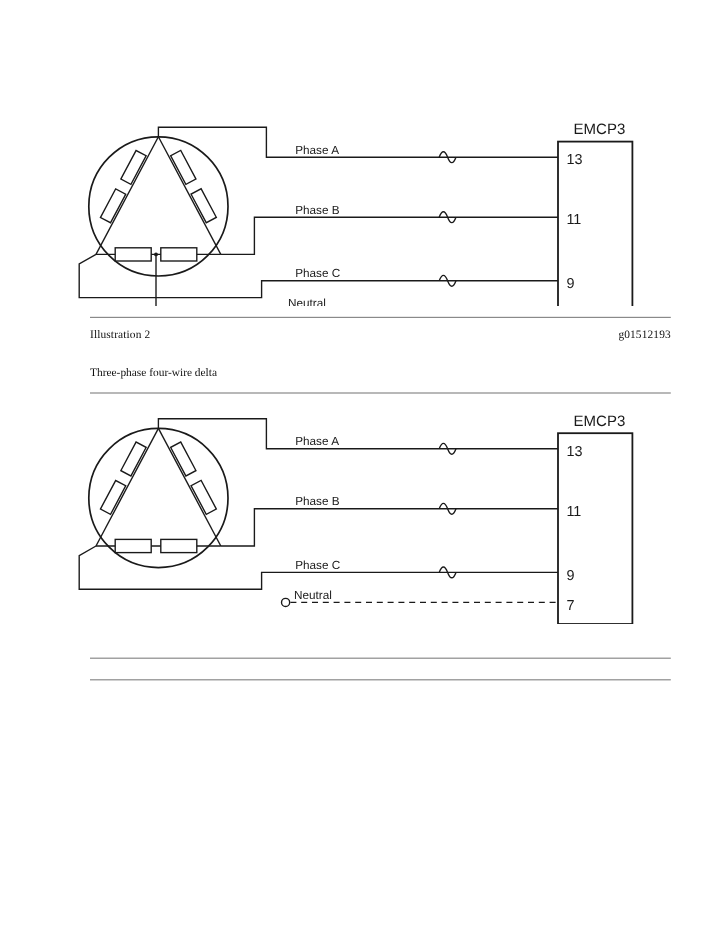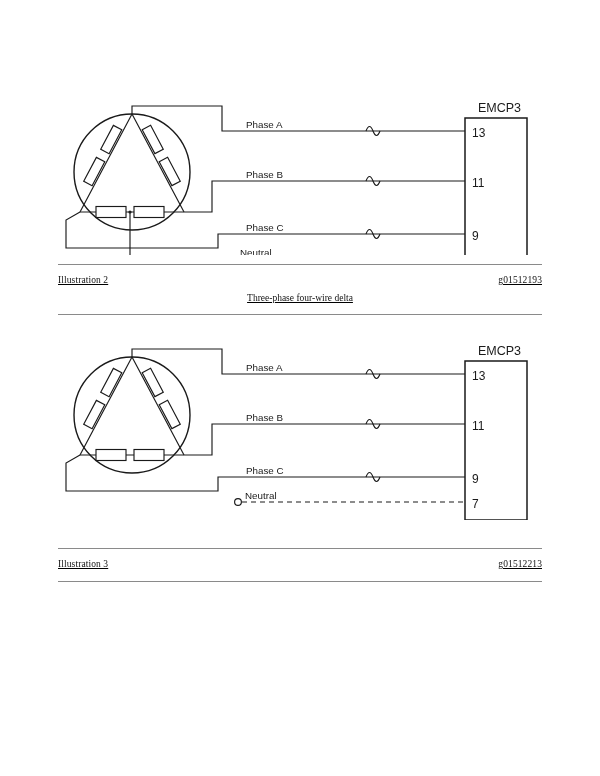--- a/index.html
+++ b/index.html
@@ -30,24 +30,23 @@
   #figure-2 { top: 330px; height: 190px; }
 
   .figure svg {
     display: block;
     width: 600px;
   }
 
   
   .caption-block {
     position: absolute;
-    left: 58px;
+    left: 75px;
     width: 484px;
     font-family: "Liberation Serif", "DejaVu Serif", serif;
-    text-decoration: underline;
   }
   #caption-1 { top: 264px; }
   #caption-2 { top: 548px; }
 
   .rule {
     height: 1px;
     background: #8a8a8a;
     width: 100%;
   }
   .caption-body {
@@ -60,22 +59,21 @@
     font-size: 9.5px;
     color: #111111;
     line-height: 1.55;
   }
   .caption-title { letter-spacing: 0.1px; }
   .caption-ref { letter-spacing: 0.1px; }
   .caption-desc {
     font-size: 9.5px;
     color: #111111;
     line-height: 1.55;
-    margin-top: 3px;
-    text-align: center;
+    margin-top: 16px;
   }
 
   
   text.wire-label {
     font-family: "Liberation Sans", "DejaVu Sans", sans-serif;
     font-size: 9.8px;
     fill: #1a1a1a;
   }
   text.box-title {
     font-family: "Liberation Sans", "DejaVu Sans", sans-serif;
@@ -241,21 +239,17 @@
         <text class="terminal-label" x="472" y="100">11</text>
         <text class="terminal-label" x="472" y="153">9</text>
         <text class="terminal-label" x="472" y="178">7</text>
       </g>
     </svg>
   </div>
 
   <div class="caption-block" id="caption-2">
     <div class="rule"></div>
     <div class="caption-body">
-      <div class="caption-row-top">
-        <span class="caption-title">Illustration 3</span>
-        <span class="caption-ref">g01512213</span>
-      </div>
     </div>
     <div class="rule"></div>
   </div>
 
 </div>
 
 </body></html>

